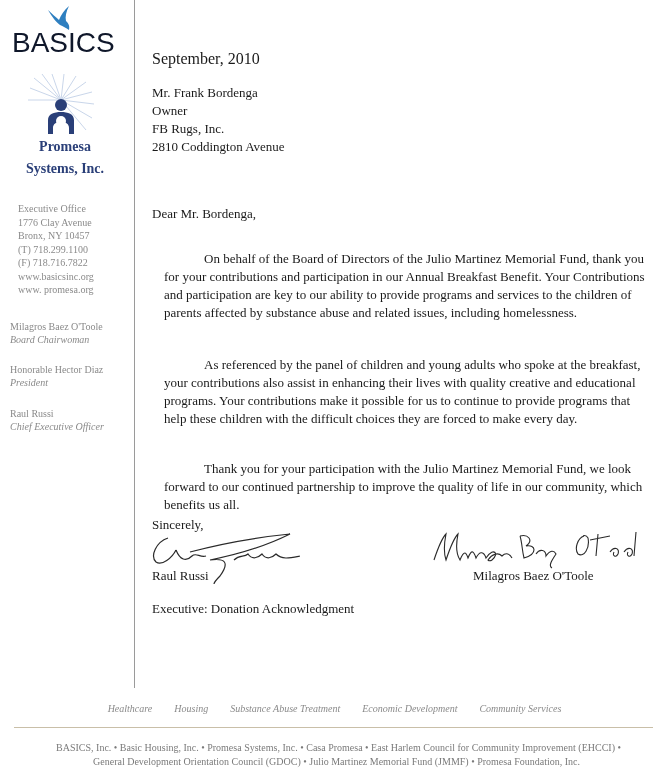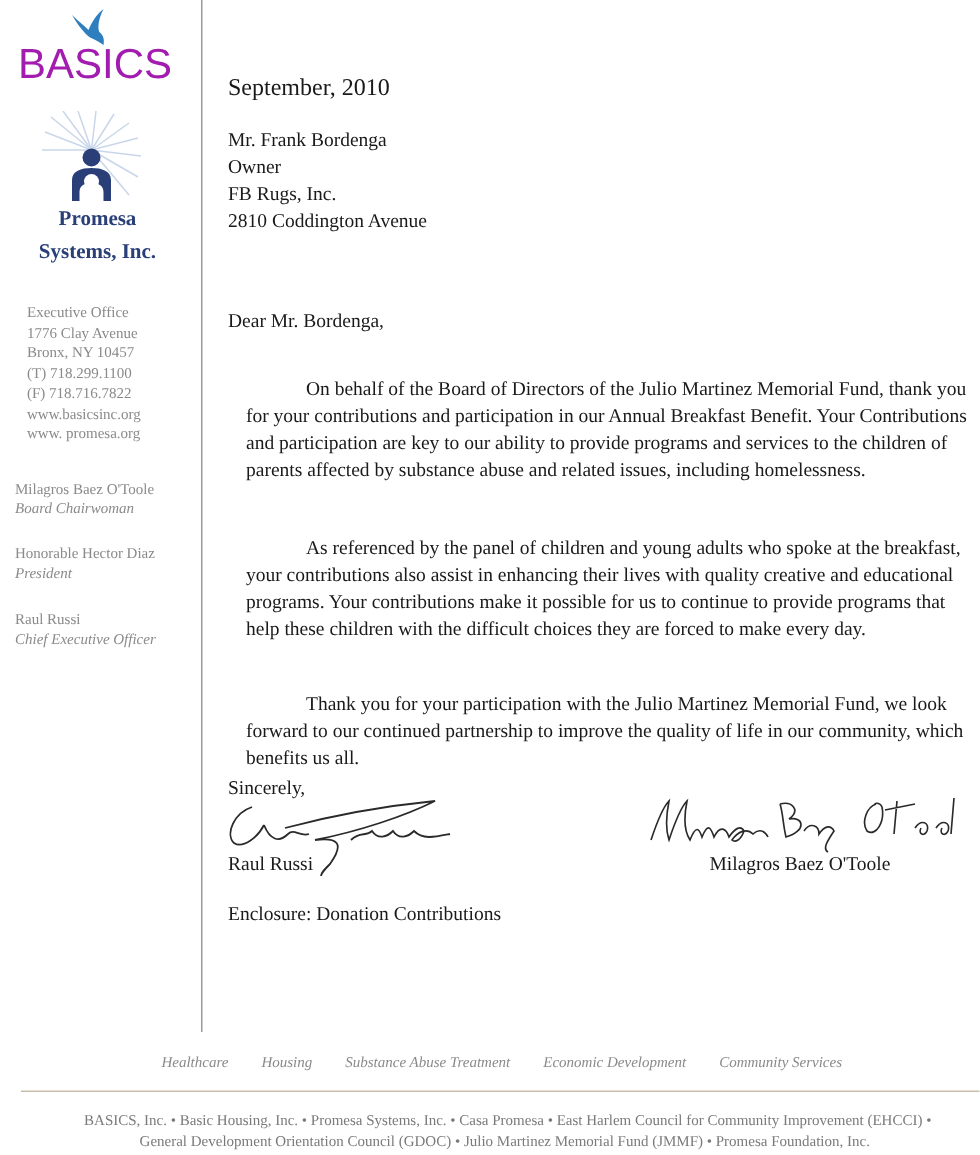--- a/index.html
+++ b/index.html
@@ -6,21 +6,21 @@
   body { width: 653px; height: 770px; position: relative; overflow: hidden;
          font-family: "Liberation Serif", "DejaVu Serif", serif; color: #1a1a1a; }
 
   
   .sidebar { position: absolute; left: 0; top: 0; width: 134px; height: 690px; }
   .vrule { position: absolute; left: 134px; top: 0; width: 1px; height: 688px; background: #9a9a9a; }
 
   .basics-logo { position: absolute; left: 12px; top: 6px; width: 100px; height: 52px; }
   .basics-bird { position: absolute; left: 32px; top: 0; }
   .basics-word { position: absolute; left: 0; top: 22px; font-family: "Liberation Sans", "DejaVu Sans", sans-serif;
-                 font-size: 28px; color: #a21caf; letter-spacing: 0px; line-height: 30px; }
+                 font-size: 28px; color: #0f172a; letter-spacing: 0px; line-height: 30px; }
 
   .promesa-logo { position: absolute; left: 26px; top: 74px; width: 70px; height: 68px; }
   .promesa-name { position: absolute; left: 0; width: 130px; text-align: center; font-weight: bold;
                   color: #2a3f78; font-size: 14px; line-height: 22px; }
   .promesa-name.l1 { top: 136px; }
   .promesa-name.l2 { top: 158px; }
 
   .office { position: absolute; left: 18px; top: 202px; font-size: 10px; line-height: 13.5px; color: #8a8a8a; }
   .officer { position: absolute; left: 10px; font-size: 10px; line-height: 13px; color: #8a8a8a; }
   .officer .title { font-style: italic; }
@@ -123,21 +123,21 @@
 
 <div class="closing">Sincerely,</div>
 <svg class="sig1" width="170" height="55" viewBox="0 0 170 55">
   <path d="M18 8 C6 12 0 26 6 32 C12 36 22 28 26 20 M26 20 C30 30 36 32 42 26 C46 22 50 28 56 26 M40 22 C70 14 100 8 140 4 C120 14 90 24 60 30 C75 28 80 32 70 46 C66 50 64 52 64 54 M84 30 C90 24 94 28 98 24 C102 30 108 28 112 24 C116 30 122 28 126 24 C132 30 140 28 150 26" fill="none" stroke="#2a2a2a" stroke-width="1.2"></path>
 </svg>
 <svg class="sig2" width="210" height="40" viewBox="0 0 210 40">
   <path d="M6 30 C10 18 14 8 18 4 C16 14 16 24 18 30 C22 18 26 8 30 4 C28 14 28 24 32 30 C36 20 38 22 40 28 C44 18 46 22 48 28 C52 20 56 22 58 28 C62 22 66 20 68 24 C66 30 62 32 60 30 C64 24 70 22 74 26 C78 22 82 24 84 28 M92 6 C100 4 106 10 98 16 C108 14 110 24 96 28 C94 20 94 12 92 6 M108 24 C112 18 118 20 118 26 C122 20 126 20 128 24 C124 30 120 36 124 38 M156 6 C150 8 146 18 150 24 C156 28 162 18 160 8 C158 4 154 6 156 6 M170 4 L168 26 M162 10 L182 6 M182 22 C186 16 192 18 190 24 C188 28 184 26 186 22 M196 22 C200 16 206 18 204 24 C202 28 198 26 200 22 M208 2 L206 26" fill="none" stroke="#2a2a2a" stroke-width="1.1"></path>
 </svg>
 <div class="signer1">Raul Russi</div>
 <div class="signer2">Milagros Baez O'Toole</div>
-<div class="enclosure">Enclosure: Donation Contributions</div>
+<div class="enclosure">Executive: Donation Acknowledgment</div>
 
 <div class="services">
   <span>Healthcare</span>
   <span>Housing</span>
   <span>Substance Abuse Treatment</span>
   <span>Economic Development</span>
   <span>Community Services</span>
 </div>
 <div class="hrule"></div>
 <div class="affiliates a1">BASICS, Inc. • Basic Housing, Inc. •  Promesa Systems, Inc. • Casa Promesa • East Harlem Council for Community Improvement (EHCCI) •</div>

